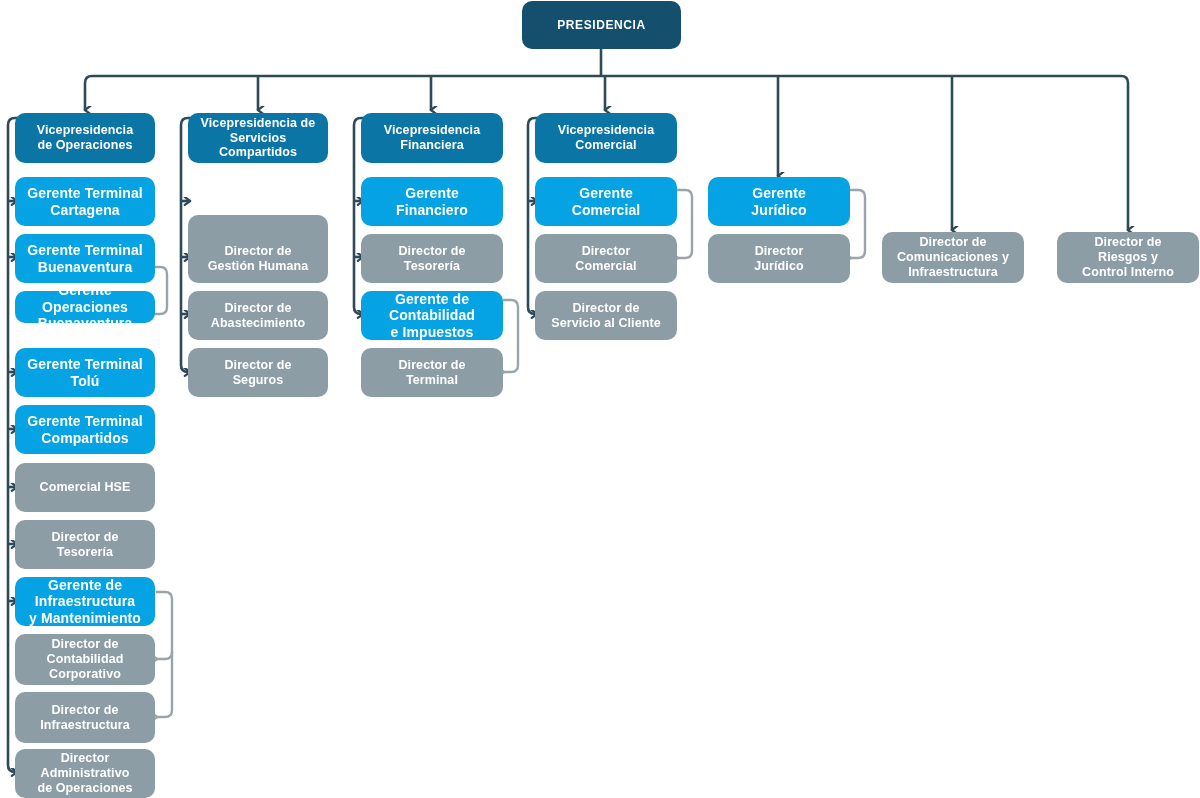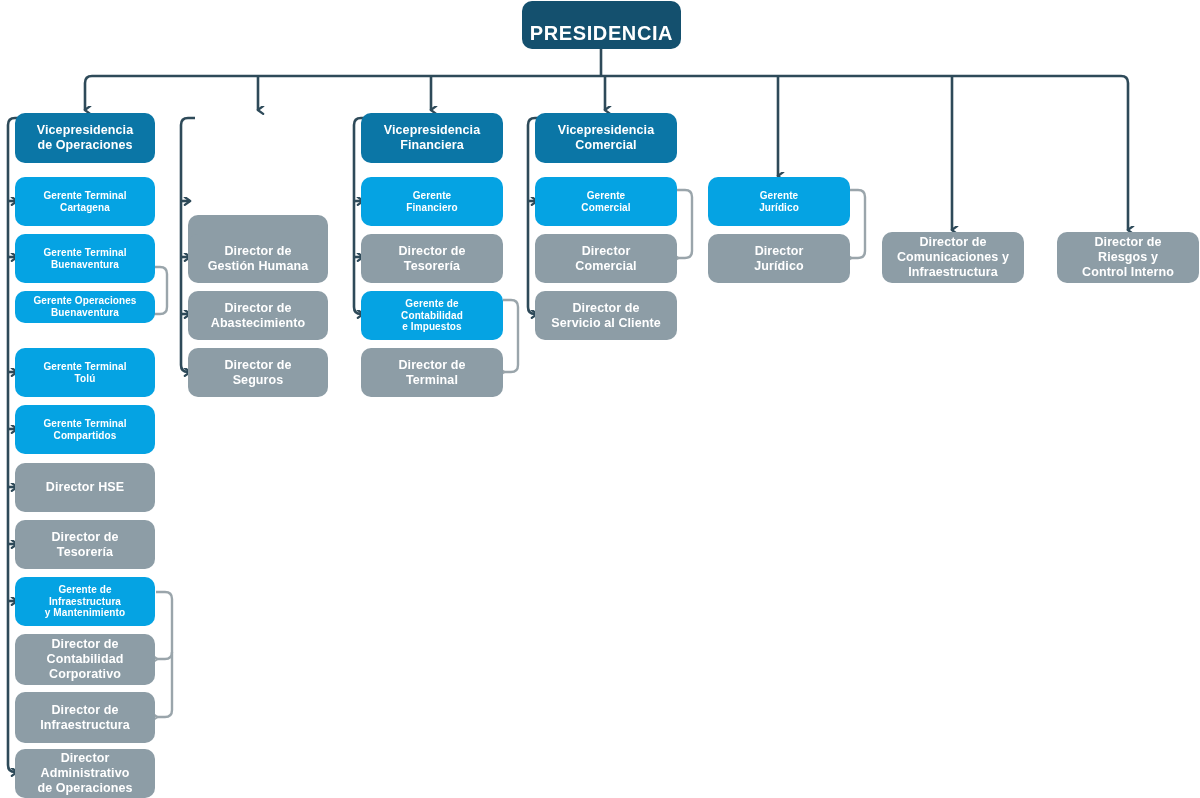--- a/index.html
+++ b/index.html
@@ -31,31 +31,30 @@
     text-align:center;
     color:#ffffff;
     font-weight:bold;
     line-height:1.18;
     padding:3px 6px;
     letter-spacing:.1px;
     z-index:3;
   }
   .node.pres{
     background:#14506E;
-    font-size:20px;
+    font-size:12px;
     letter-spacing:.6px;
-    align-items:flex-end;
   }
   .node.vp{
     background:#0B76A6;
     font-size:12.5px;
   }
   .node.ger{
     background:#05A3E3;
-    font-size:10px;
+    font-size:14px;
   }
   .node.dir{
     background:#8D9DA6;
     font-size:12.5px;
   }
   .node span{display:block;}
 </style>
 </head>
 <body>
 
@@ -180,21 +179,21 @@
   </div>
 
   <div class="node ger" style="left:15px;top:405px;width:140px;height:49px;">
     <div>
       <span>Gerente Terminal</span>
       <span>Compartidos</span>
     </div>
   </div>
 
   <div class="node dir" style="left:15px;top:463px;width:140px;height:49px;">
-    <span>Director HSE</span>
+    <span>Comercial HSE</span>
   </div>
 
   <div class="node dir" style="left:15px;top:520px;width:140px;height:49px;">
     <div>
       <span>Director de</span>
       <span>Tesorería</span>
     </div>
   </div>
 
   <div class="node ger" style="left:15px;top:577px;width:140px;height:49px;">
@@ -221,20 +220,26 @@
   </div>
 
   <div class="node dir" style="left:15px;top:749px;width:140px;height:49px;">
     <div>
       <span>Director</span>
       <span>Administrativo</span>
       <span>de Operaciones</span>
     </div>
   </div>
 
+  <div class="node vp" style="left:188px;top:113px;width:140px;height:50px;">
+    <div>
+      <span>Vicepresidencia de</span>
+      <span>Servicios Compartidos</span>
+    </div>
+  </div>
 
   <div class="node dir" style="left:188px;top:177px;width:140px;height:50px;margin-top:38px;">
     <span>Director TI</span>
   </div>
 
   <div class="node dir" style="left:188px;top:234px;width:140px;height:49px;">
     <div>
       <span>Director de</span>
       <span>Gestión Humana</span>
     </div>

